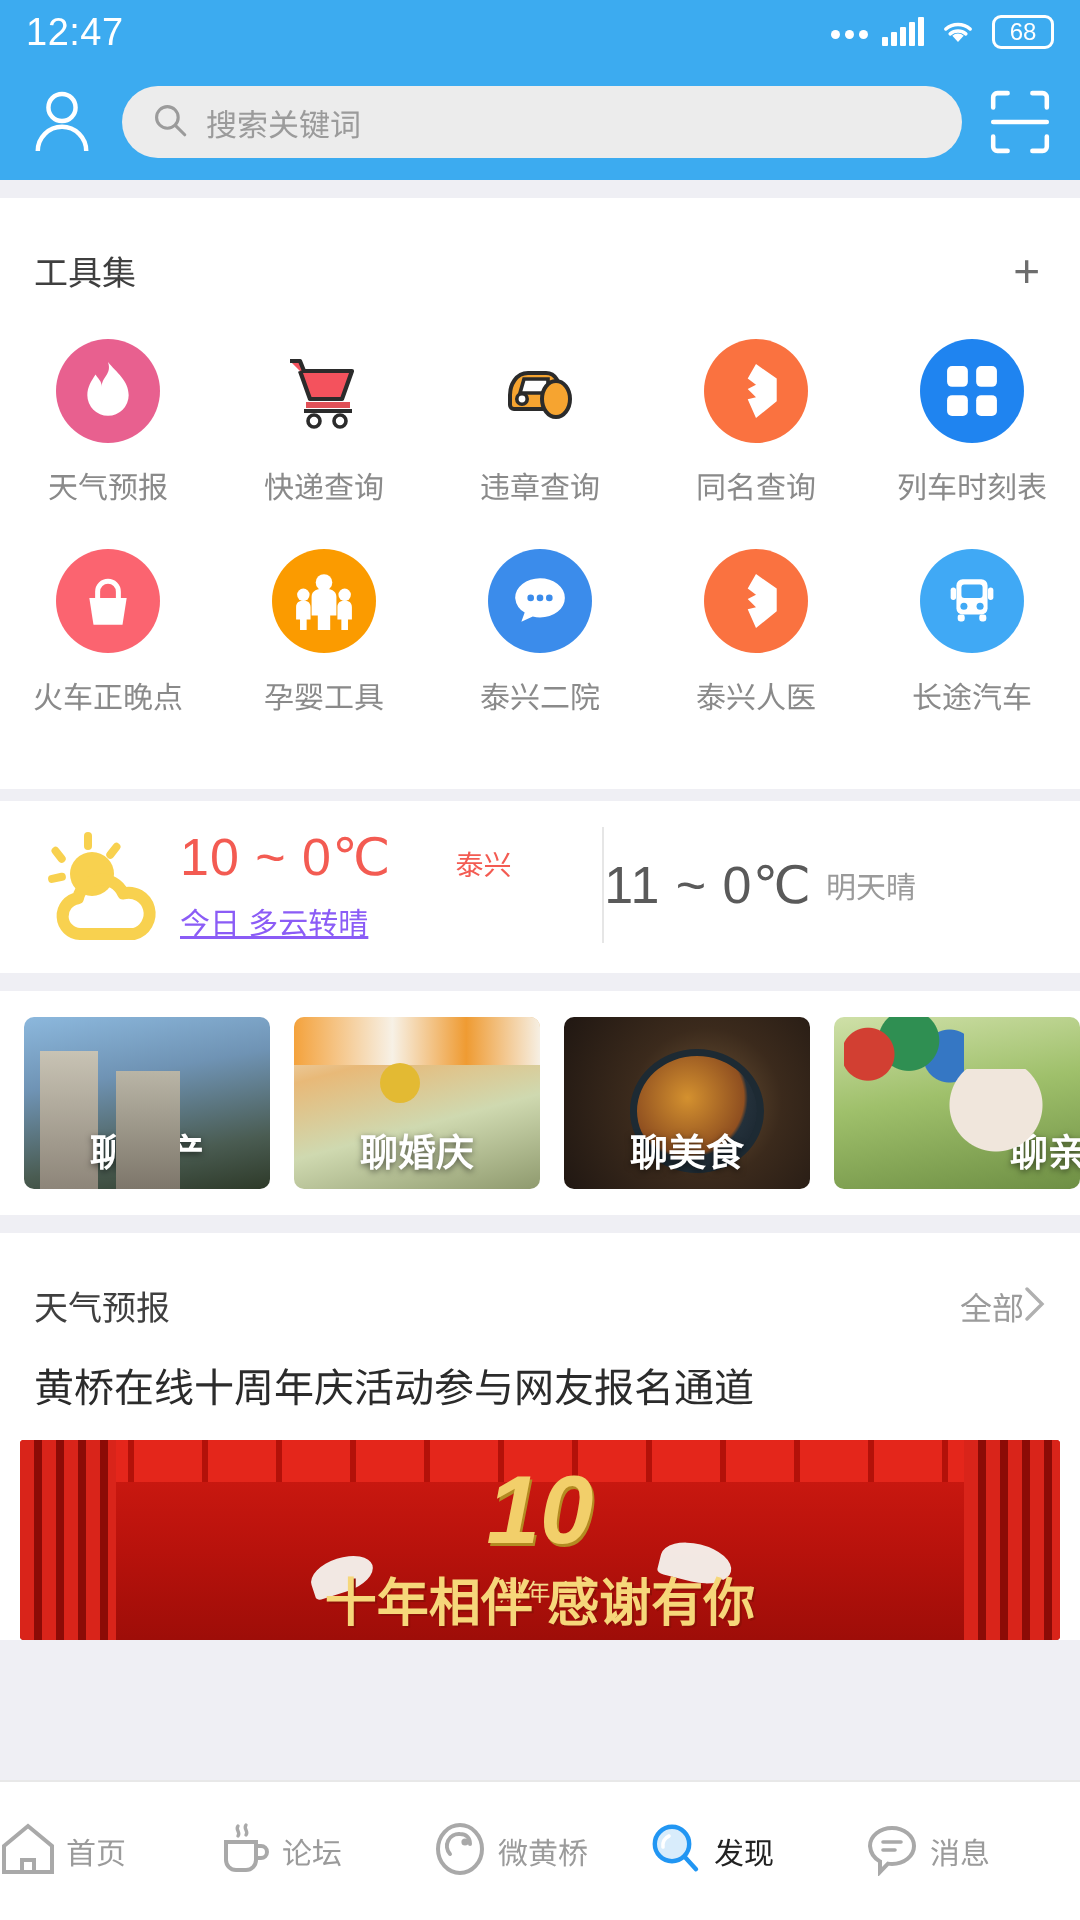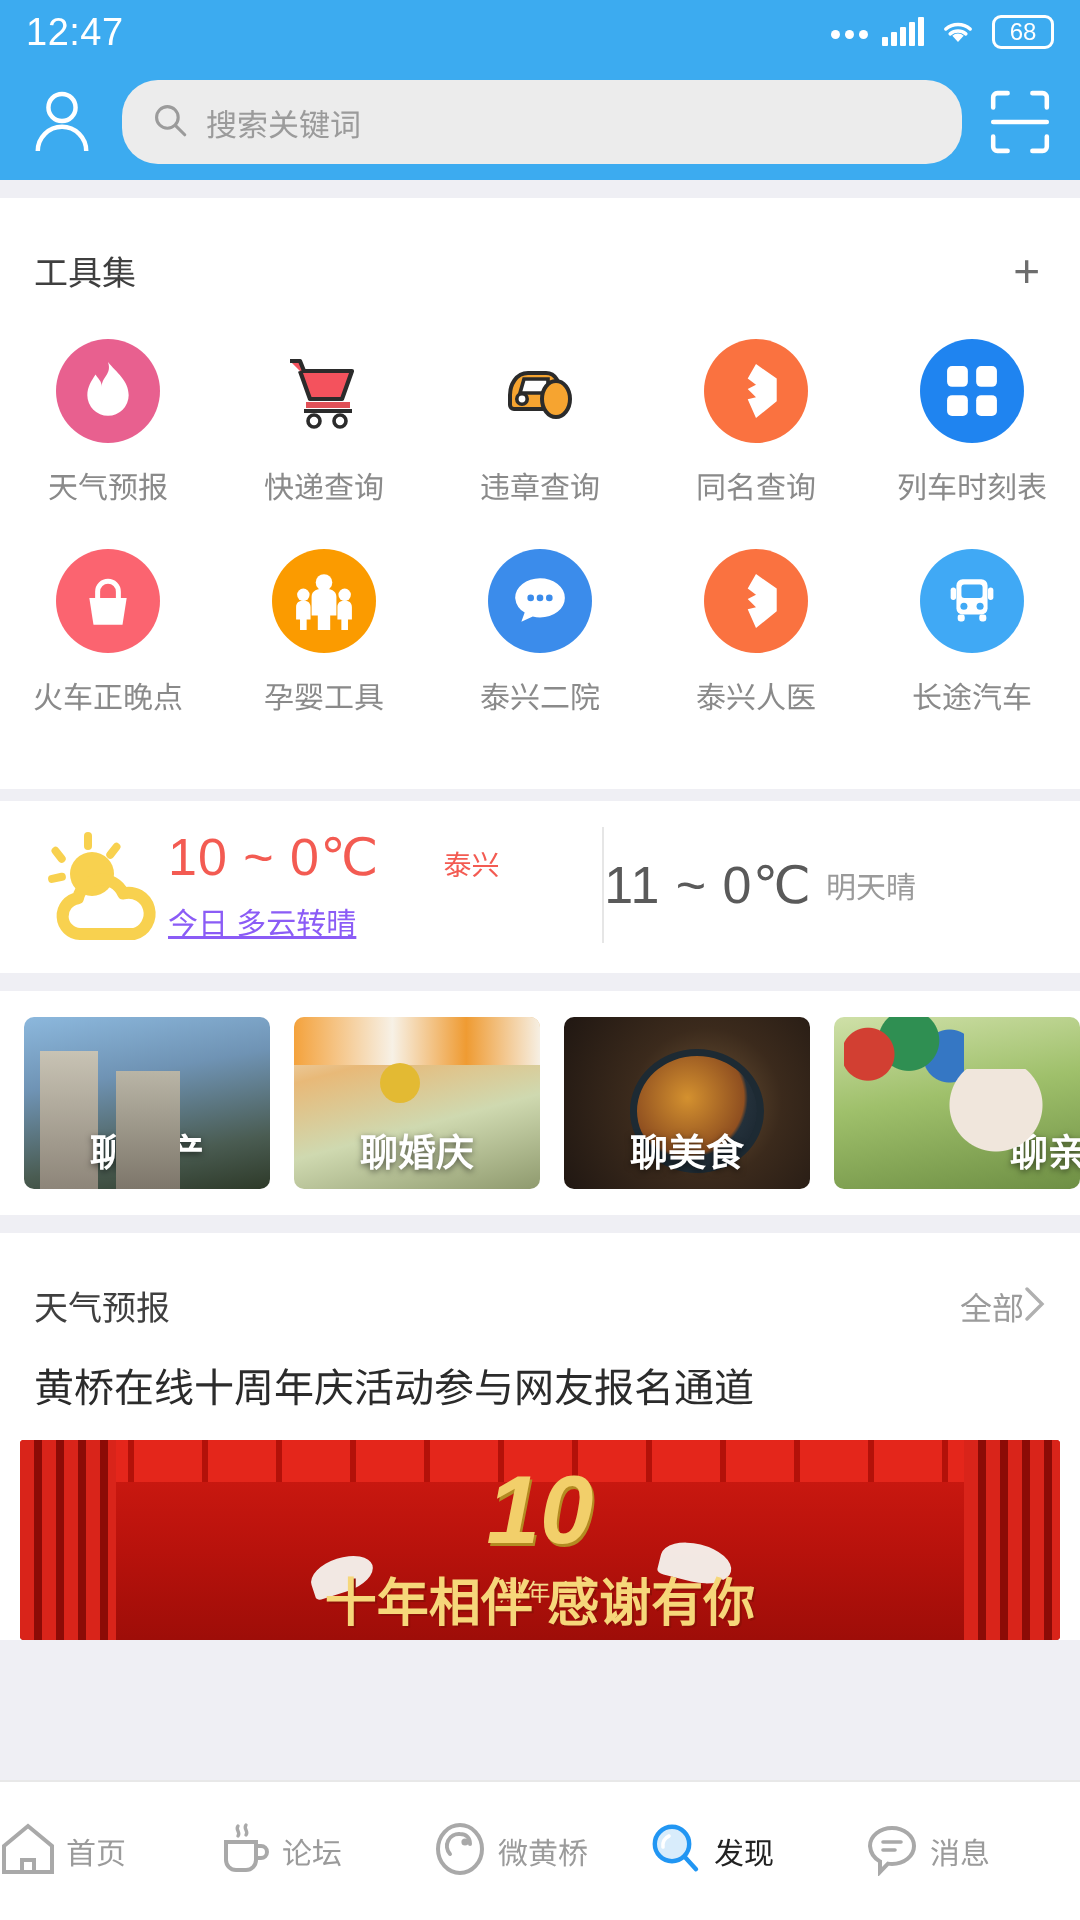--- a/index.html
+++ b/index.html
@@ -34,21 +34,21 @@
     display: flex; align-items: center; justify-content: center; height: 34px;
   }
 
   
   .header {
     height: 116px; background: #3cabf0;
     display: flex; align-items: center; padding: 0 24px; gap: 22px;
   }
   .avatar-btn { width: 76px; height: 76px; display: flex; align-items: center; justify-content: center; }
   .searchbar {
-    flex: 1; height: 84px; background: #ececec; border-radius: 36px;
+    flex: 1; height: 72px; background: #ececec; border-radius: 36px;
     display: flex; align-items: center; padding: 0 30px; gap: 18px;
   }
   .search-ph { color: #9b9b9b; font-size: 31px; }
   .scan-btn { width: 72px; height: 76px; display: flex; align-items: center; justify-content: center; }
 
   
   .gap { height: 18px; background: #efeff4; }
   .card { background: #fff; }
 
   .sec-head {
@@ -68,21 +68,21 @@
     width: 104px; height: 104px; border-radius: 50%;
     display: flex; align-items: center; justify-content: center;
   }
   .tool-ic.plain { background: transparent; }
   .tool-lb { font-size: 30px; color: #8a8a8a; }
 
   
   .weather {
     display: flex; align-items: center; padding: 26px 18px 30px 18px; background: #fff;
   }
-  .w-left { flex: 1.22; display: flex; align-items: center; gap: 8px; padding-left: 26px; }
+  .w-left { flex: 1.22; display: flex; align-items: center; gap: 20px; padding-left: 26px; }
   .w-sun { width: 116px; height: 110px; flex-shrink: 0; }
   .w-txt { display: flex; flex-direction: column; gap: 12px; }
   .w-temp-row { display: flex; align-items: baseline; gap: 18px; }
   .w-temp { font-size: 52px; color: #f35b52; letter-spacing: 1px; }
   .w-city { font-size: 28px; color: #f35b52; margin-left: 46px; }
   .w-desc { font-size: 30px; color: #8b5cf6; text-decoration: underline; }
   .w-div { width: 2px; height: 116px; background: #e6e6e6; }
   .w-right { flex: 1; display: flex; flex-direction: row; align-items: center; gap: 14px; }
   .w-temp2 { font-size: 52px; color: #5a5a5a; letter-spacing: 1px; }
   .w-desc2 { font-size: 30px; color: #9a9a9a; }

